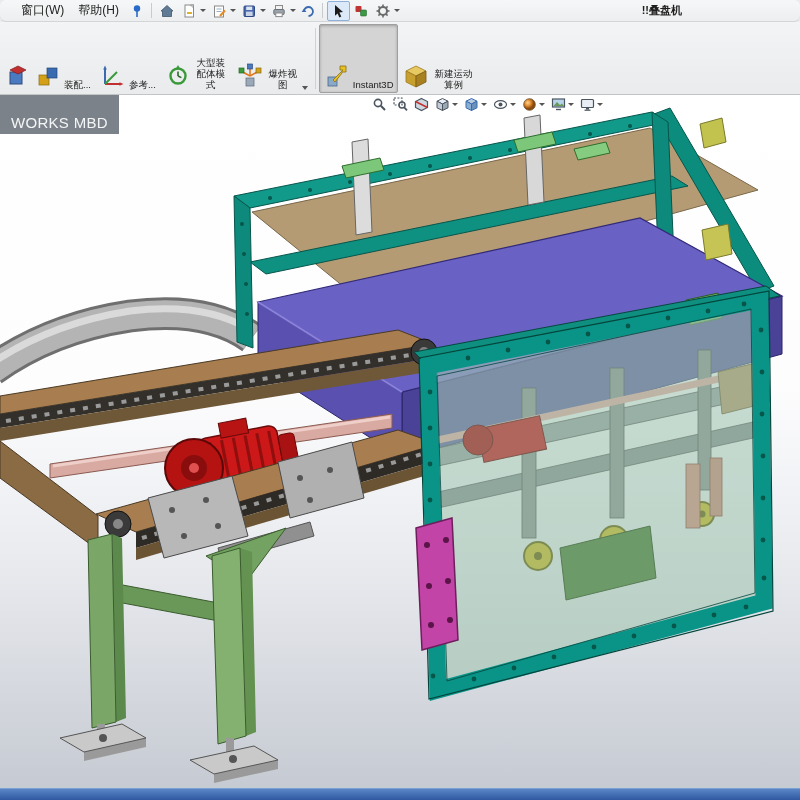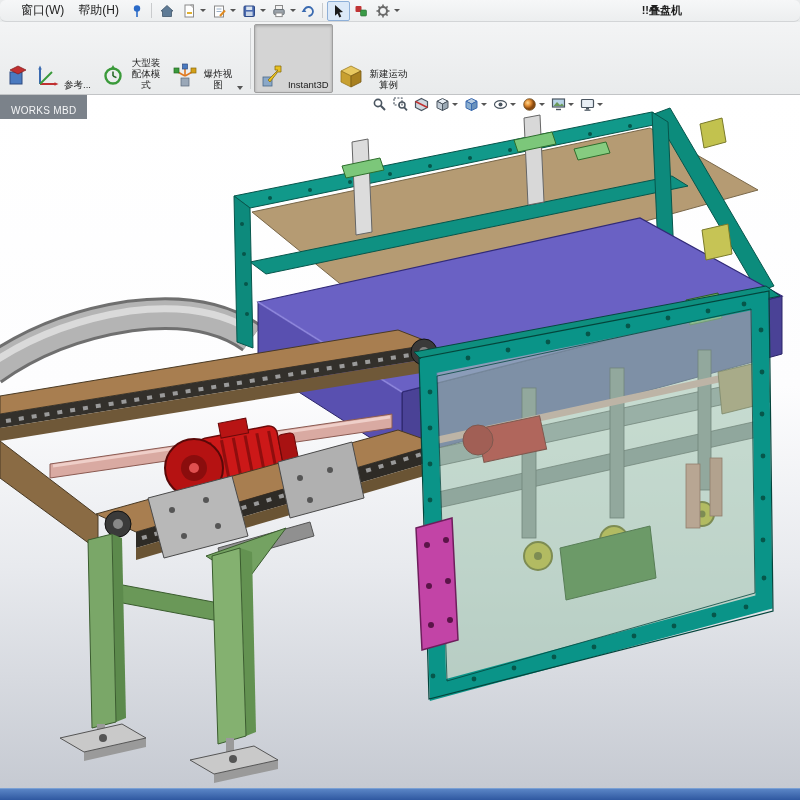--- a/index.html
+++ b/index.html
@@ -27,22 +27,22 @@
         border:1px solid transparent;border-radius:2px;min-width:38px;box-sizing:border-box;}
   .rbtn .ric{width:28px;height:28px;display:flex;align-items:center;justify-content:center;}
   .rbtn .lbl{display:block;}
   .rbtn.cut{min-width:30px;max-width:30px;overflow:hidden;}
   .rbtn.pressed{background:#d4d4d4;border-color:#9f9f9f;box-shadow:inset 0 1px 3px rgba(0,0,0,.25);}
   .lw34{max-width:34px;} .lw40{max-width:40px;} .lw44{max-width:44px;} .lw52{max-width:52px;} .lw56{max-width:56px;}
   .sep-r{width:1px;background:#d0d2d4;margin:4px 3px;}
   
   .viewport{position:absolute;top:95px;left:0;right:0;bottom:12px;overflow:hidden;
             background:linear-gradient(180deg,#ffffff 0%,#fdfdfe 42%,#e8eaee 68%,#c6cad2 100%);}
-  .mbd-tab{position:absolute;top:0;left:0;background:#7b828a;color:#f4f5f6;font-size:10px;
-           padding:10px 11px 3px 11px;letter-spacing:.3px;}
+  .mbd-tab{position:absolute;top:0;left:0;background:#7b828a;color:#f4f5f6;font-size:15px;
+           padding:19px 11px 3px 11px;letter-spacing:.3px;}
   .hud{position:absolute;top:1px;left:372px;display:flex;align-items:center;gap:6px;height:16px;}
   .hudi{display:flex;align-items:center;gap:2px;}
   .hudi svg{display:block;}
   .model{position:absolute;top:0;left:0;width:800px;height:693px;}
   
   .statusbar{position:absolute;bottom:0;left:0;right:0;height:12px;
              background:linear-gradient(#5a85c6,#2f58a0);border-top:1px solid #7aa0d4;box-sizing:border-box;}
 </style>
 </head>
 <body>
@@ -152,20 +152,29 @@
     <span class="ric">
       <svg width="26" height="26">
           <rect x="6" y="9" width="12" height="12" fill="#4a7ac0" stroke="#2e4a80"></rect>
           <polygon points="14,3 22,7 14,11 6,7" fill="#c03030" stroke="#801818" stroke-width="0.7"></polygon>
         </svg>
     </span>
     <span class="lbl lw34">部件</span>
   </div>
 
 
+  <div class="rbtn">
+    <span class="ric">
+      <svg width="26" height="26">
+          <rect x="4" y="12" width="10" height="10" fill="#d4a017" stroke="#8a6a10" stroke-width="0.7"></rect>
+          <rect x="12" y="5" width="10" height="10" fill="#3a6ab0" stroke="#24477a" stroke-width="0.7"></rect>
+        </svg>
+    </span>
+    <span class="lbl lw40">装配...</span>
+  </div>
 
   <div class="rbtn">
     <span class="ric">
       <svg width="26" height="26">
           <line x1="5" y1="21" x2="21" y2="21" stroke="#c03030" stroke-width="2"></line>
           <line x1="5" y1="21" x2="5" y2="5" stroke="#3a6ab0" stroke-width="2"></line>
           <line x1="5" y1="21" x2="17" y2="9" stroke="#3a9a3a" stroke-width="2"></line>
           <polygon points="5,2.5 3.2,6.5 6.8,6.5" fill="#3a6ab0"></polygon>
           <polygon points="23.5,21 19.5,19.2 19.5,22.8" fill="#c03030"></polygon>
         </svg>

